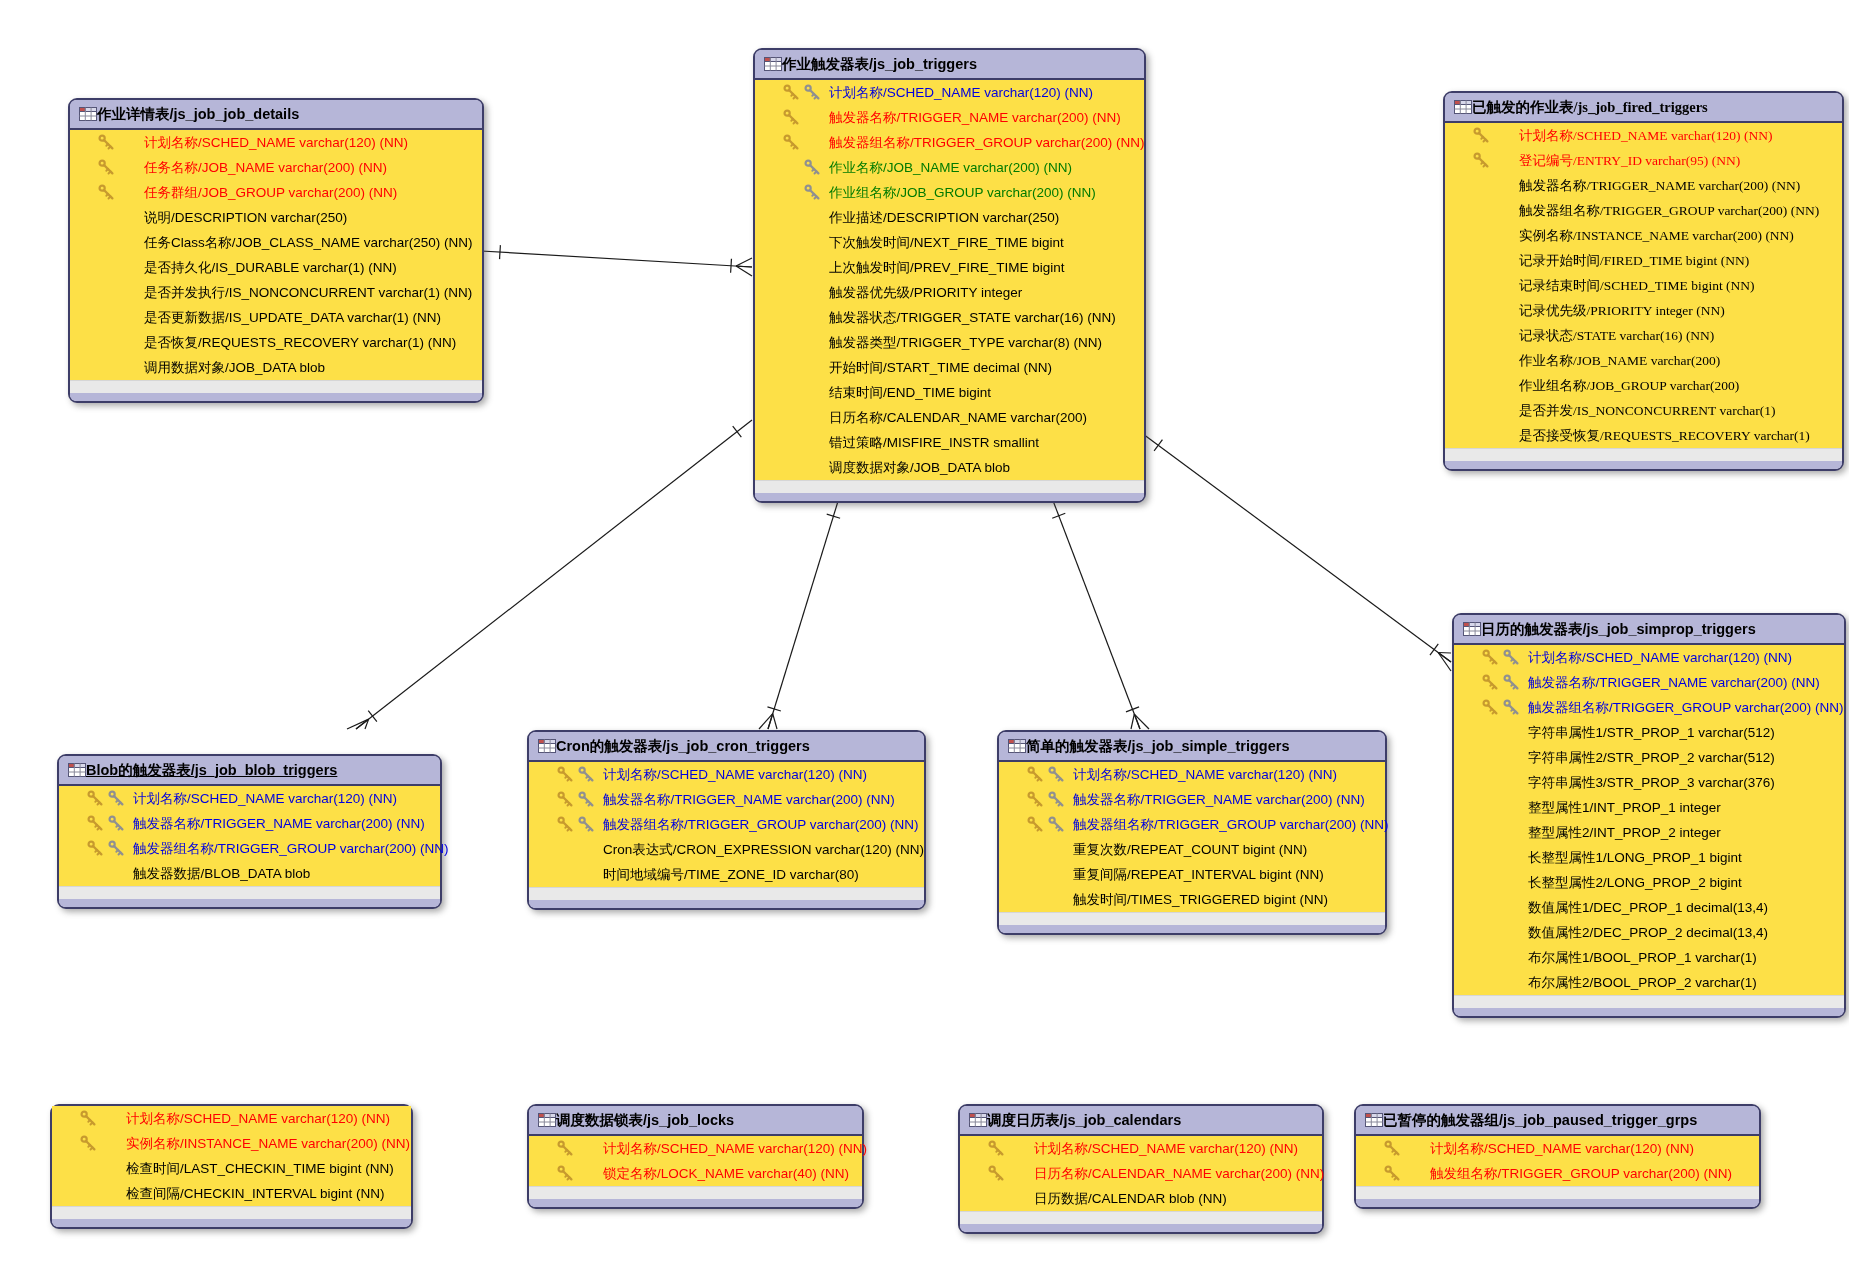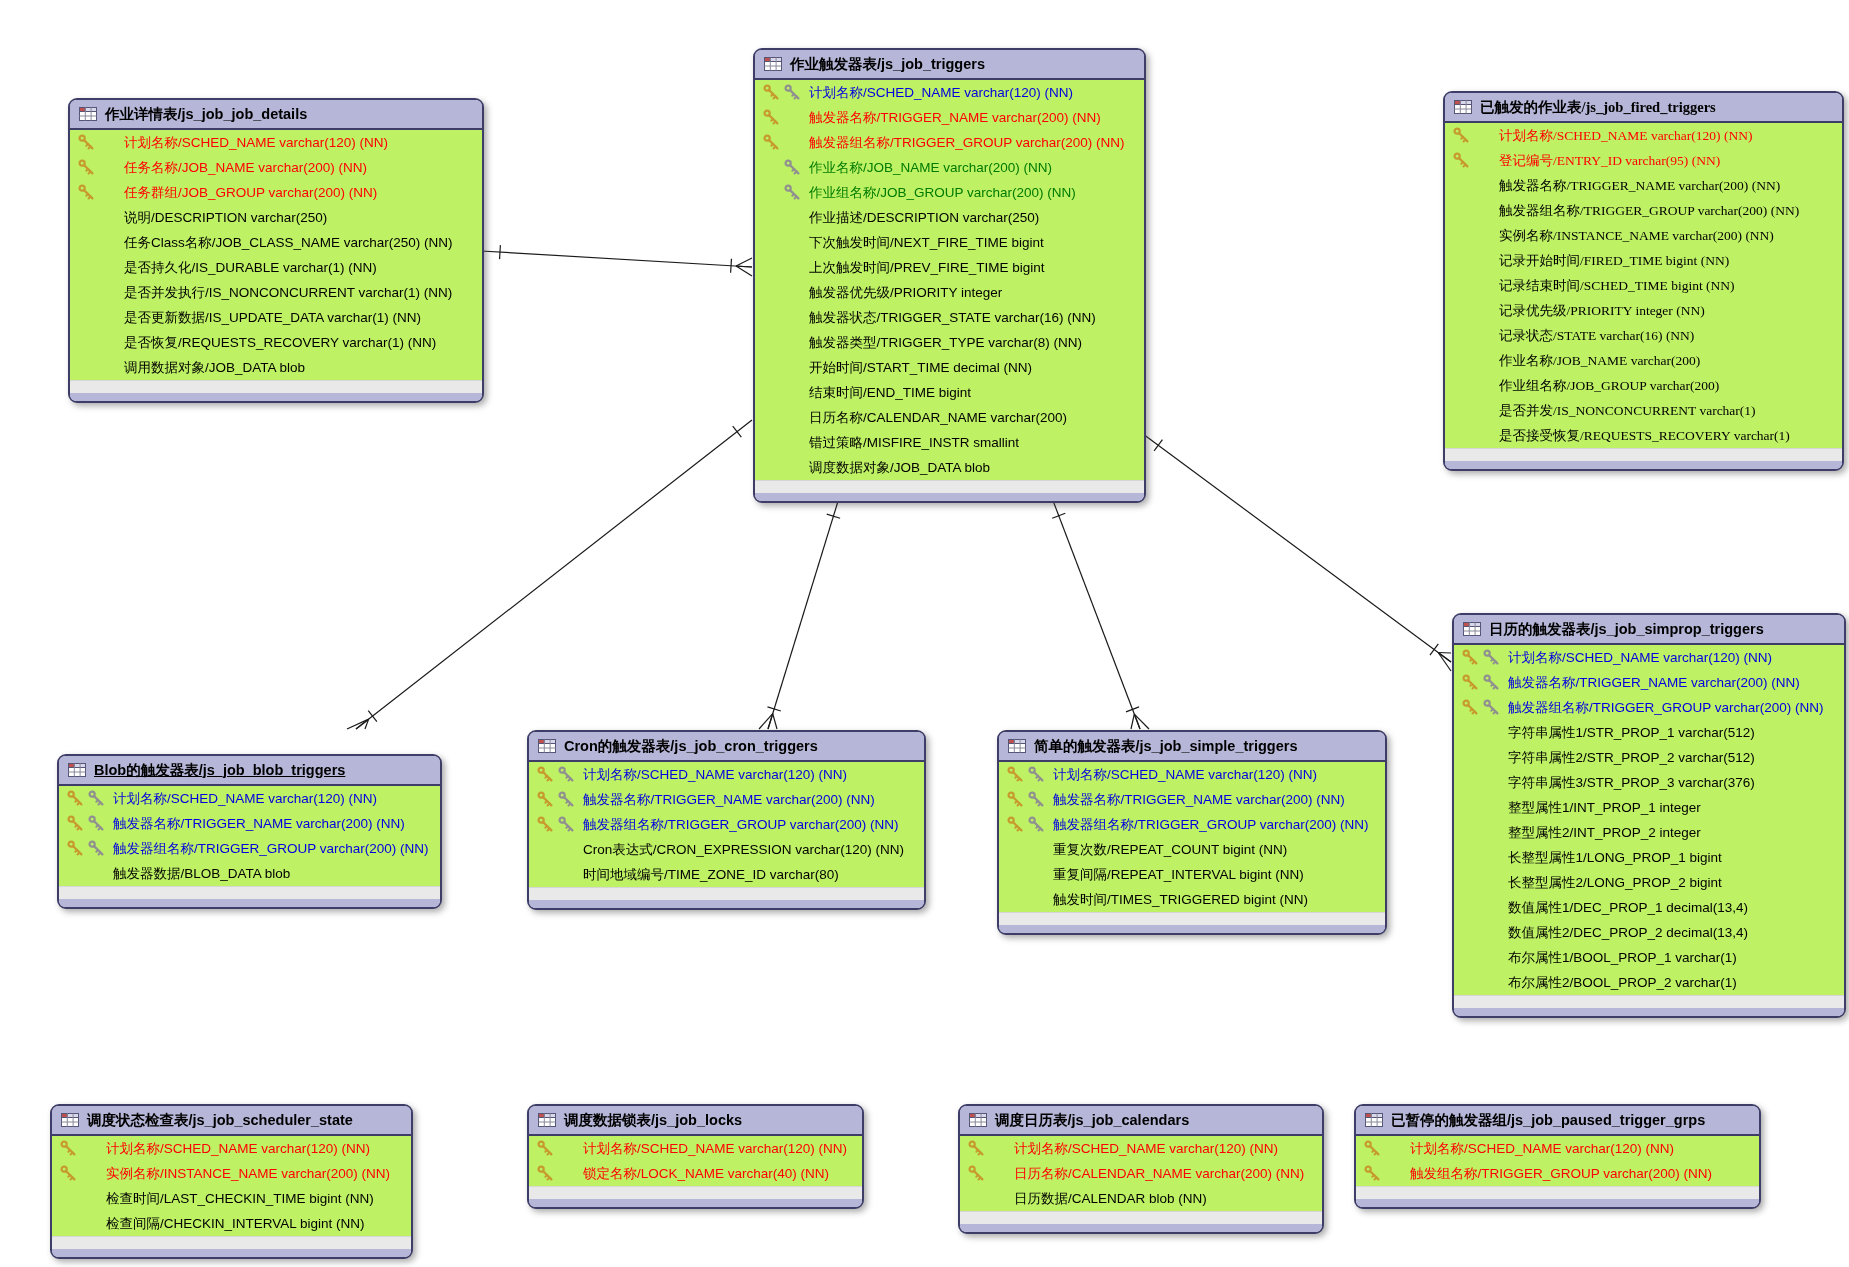--- a/index.html
+++ b/index.html
@@ -4,23 +4,23 @@
 <style>
   html,body{margin:0;padding:0;background:#ffffff;}
   body{width:1849px;height:1267px;position:relative;overflow:hidden;
        font-family:"Liberation Sans","DejaVu Sans",sans-serif;}
   #canvas{position:absolute;left:0;top:0;width:1849px;height:1267px;}
   svg.rel-layer{position:absolute;left:0;top:0;z-index:1;}
   .tbl{position:absolute;z-index:2;background:#ffffff;border:2px solid #3d3d68;
        border-radius:9px;box-shadow:3px 3px 6px rgba(70,70,70,.45);
        display:flex;flex-direction:column;}
   .tbl-header{height:28px;background:#b6b6d8;border-bottom:2px solid #3d3d68;
-       border-radius:6px 6px 0 0;display:flex;align-items:center;gap:8px;
+       border-radius:6px 6px 0 0;display:flex;align-items:center;gap:0;
        padding:0 9px;font-size:14.5px;font-weight:bold;color:#000;white-space:nowrap;}
-  .tbl-body{background:#bef264;}
+  .tbl-body{background:#fde047;padding-left:20px;}
   .row{height:25px;position:relative;display:flex;align-items:center;}
   .row-text{position:absolute;left:54px;font-size:13.5px;white-space:nowrap;}
   .keyicon{position:absolute;width:19px;height:19px;top:3px;}
   .keyicon.k1{left:7px}
   .keyicon.k2{left:28px}
   .c-blue{color:#0000e0}.c-red{color:#ff0000}.c-green{color:#007a00}.c-black{color:#000}
   .tbl-footer{height:12px;background:#e9e9e9;border-top:1px solid #d6d6d6;}
   .tbl-bottom{height:8px;background:#b6b6d8;border-radius:0 0 6px 6px;}
 </style>
 </head>
@@ -666,31 +666,20 @@
           <span class="row-text c-black">重复间隔/REPEAT_INTERVAL bigint (NN)</span>
         </div>
         <div class="row">
           <span class="row-text c-black">触发时间/TIMES_TRIGGERED bigint (NN)</span>
         </div>
       </div>
       <div class="tbl-footer"></div>
       <div class="tbl-bottom"></div>
     </div>
     <div class="tbl" style="left: 50px; top: 1104px; width: 359px;">
-      <div class="tbl-header">
-        <svg viewBox="0 0 18 14" width="18" height="14">
-          <rect x="0.5" y="0.5" width="17" height="13" fill="#ffffff" stroke="#555577"></rect>
-          <rect x="0.5" y="0.5" width="17" height="4" fill="#d8d8ea" stroke="#555577"></rect>
-          <rect x="0.5" y="0.5" width="5.8" height="4" fill="#c0504d" stroke="#555577"></rect>
-          <line x1="6.3" y1="0.5" x2="6.3" y2="13.5" stroke="#888899"></line>
-          <line x1="12.1" y1="0.5" x2="12.1" y2="13.5" stroke="#888899"></line>
-          <line x1="0.5" y1="9" x2="17.5" y2="9" stroke="#888899"></line>
-        </svg>
-        <span>调度状态检查表/js_job_scheduler_state</span>
-      </div>
       <div class="tbl-body">
         <div class="row">
           <svg viewBox="0 0 20 20" class="keyicon k1">
             <g stroke="#c79a2e" fill="none" stroke-linecap="round">
               <circle cx="5.4" cy="5.4" r="2.7" stroke-width="2.3"></circle>
               <line x1="7.6" y1="7.6" x2="16.2" y2="16.2" stroke-width="2.4"></line>
               <line x1="11.6" y1="11.6" x2="9.8" y2="13.4" stroke-width="2"></line>
               <line x1="14.2" y1="14.2" x2="12.1" y2="16.3" stroke-width="2"></line>
             </g>
           </svg>

